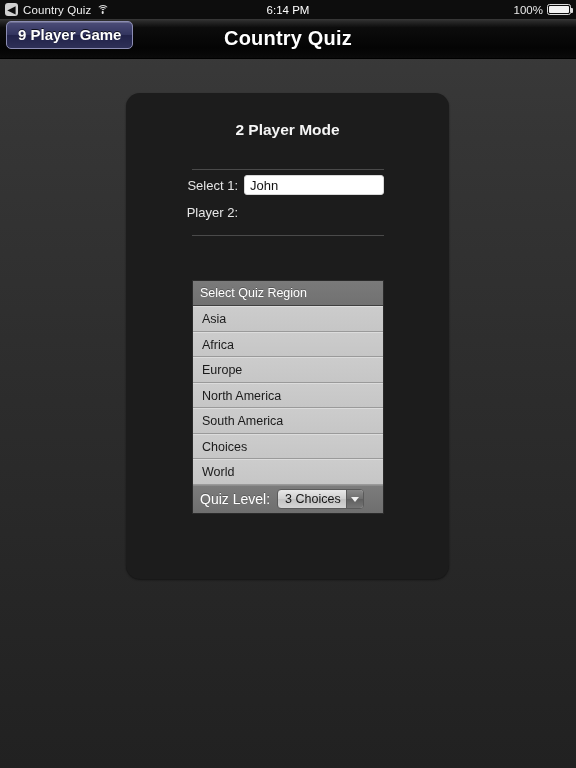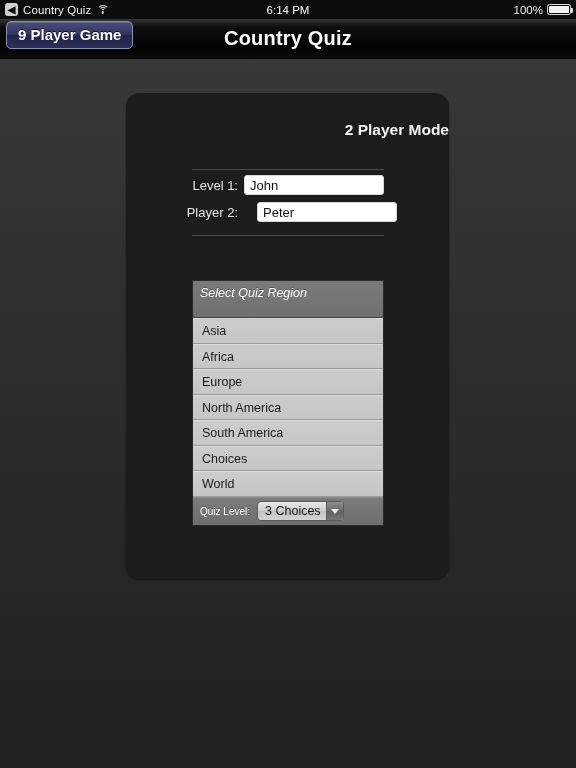--- a/index.html
+++ b/index.html
@@ -152,21 +152,21 @@
     height: 486px;
     background: #1c1c1c;
     border-radius: 14px;
     box-shadow: 0 1px 2px rgba(0,0,0,0.5);
   }
 
   #panel-title {
     position: absolute;
     top: 28px;
     left: 0; right: 0;
-    text-align: right;
+    text-align: center;
     font-size: 15.5px;
     font-weight: bold;
     color: #f5f5f5;
   }
 
   
   .rule {
     position: absolute;
     left: 66px;
     width: 192px;
@@ -210,29 +210,28 @@
   #region-list {
     position: absolute;
     left: 66px;
     top: 187px;
     width: 192px;
     background: #4a4a4a;
     border: 1px solid #2a2a2a;
     overflow: hidden;
   }
   .list-header {
-    height: 37px;
+    height: 25px;
     line-height: 25px;
     padding-left: 7px;
     background: linear-gradient(to bottom, #7a7a7a 0%, #717171 100%);
     color: #ffffff;
     font-size: 12.5px;
     border-bottom: 1px solid #3f3f3f;
     text-shadow: 0 -1px 0 rgba(0,0,0,0.25);
-    font-style: italic;
   }
   .list-row {
     height: 25.5px;
     line-height: 25.5px;
     padding-left: 9px;
     background: linear-gradient(to bottom, #cccccc 0%, #c6c6c6 100%);
     color: #1a1a1a;
     font-size: 12.5px;
     border-bottom: 1px solid #9a9a9a;
     border-top: 1px solid #dcdcdc;
@@ -242,21 +241,21 @@
   .list-footer {
     height: 28px;
     background: linear-gradient(to bottom, #7c7c7c 0%, #6e6e6e 100%);
     display: flex;
     align-items: center;
     padding-left: 7px;
     gap: 7px;
     border-top: 1px solid #8d8d8d;
   }
   .footer-label {
-    font-size: 10px;
+    font-size: 14px;
     color: #ffffff;
     text-shadow: 0 -1px 0 rgba(0,0,0,0.25);
   }
   
   .level-select-wrap {
     position: relative;
     display: inline-block;
     height: 20px;
   }
   .level-select {
@@ -316,27 +315,26 @@
   <div id="nav-title">Country Quiz</div>
 </div>
 
 <div id="panel">
 
   <div id="panel-title">2 Player Mode</div>
 
   <div class="rule" id="rule-top"></div>
 
   <div class="field-row" id="row-player1">
-    <span class="field-label">Level 1:</span>
+    <span class="field-label">Select 1:</span>
     <input class="field-input" type="text" value="John" style="">
   </div>
 
   <div class="field-row" id="row-player2">
     <span class="field-label">Player 2:</span>
-    <input class="field-input" type="text" value="Peter" style="">
   </div>
 
   <div class="rule" id="rule-bottom"></div>
 
   <div id="region-list">
     <div class="list-header">Select Quiz Region</div>
 
     <div class="list-row">Asia</div>
     <div class="list-row">Africa</div>
     <div class="list-row">Europe</div>

